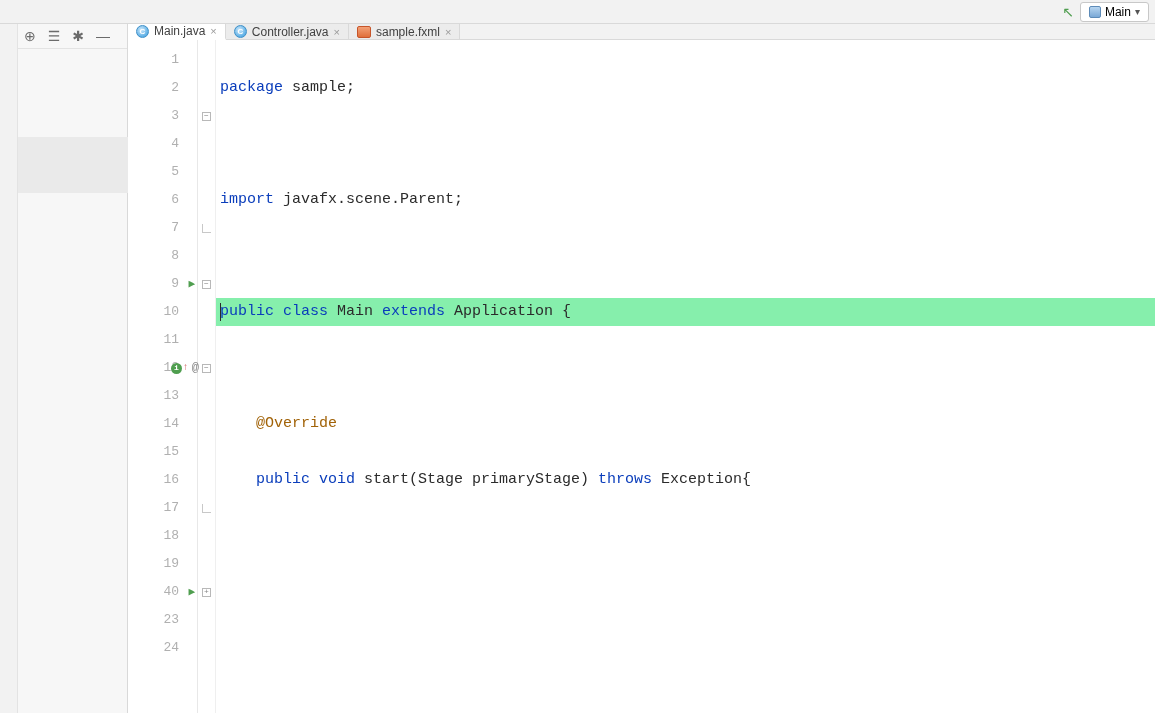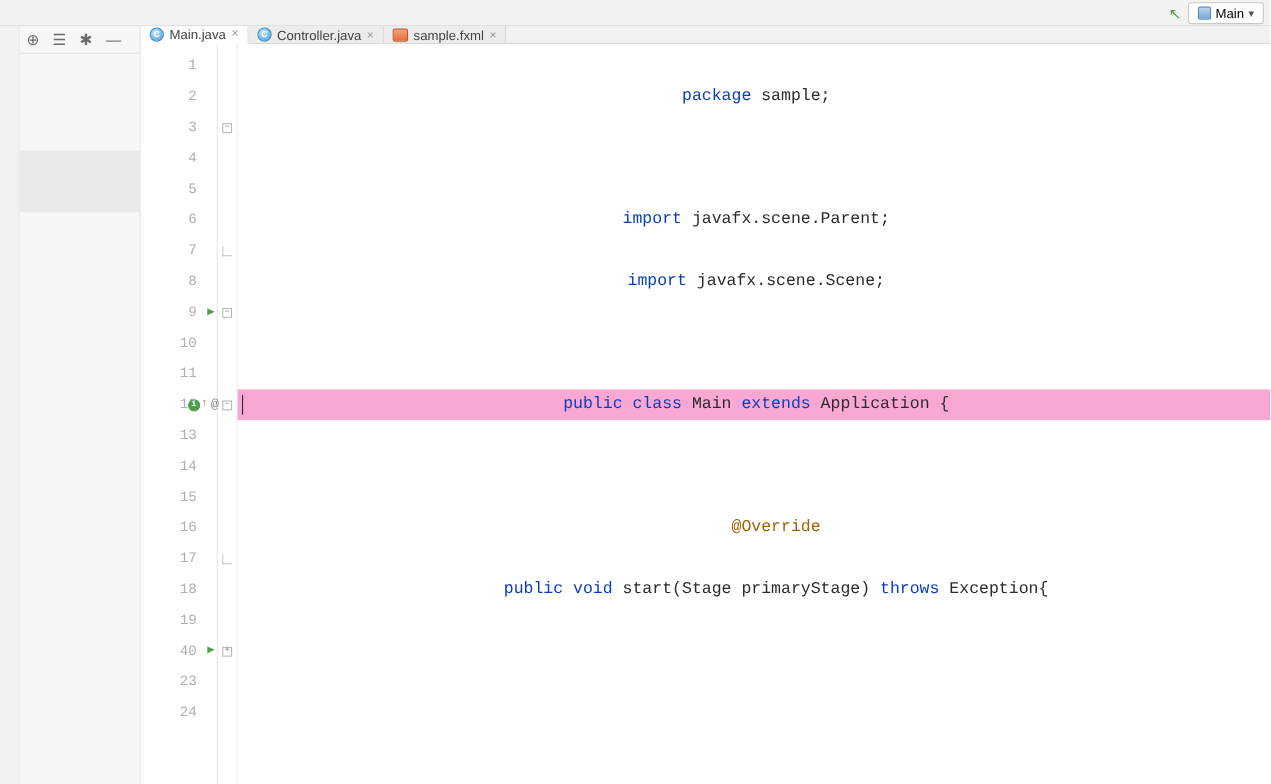--- a/index.html
+++ b/index.html
@@ -165,23 +165,23 @@
   }
 
   .code {
     flex: 1;
     padding-top: 6px;
     white-space: pre;
     line-height: 28px;
     color: #2b2b2b;
     position: relative;
   }
-  .code .line { height: 28px; padding-left: 4px; position: relative; text-align: center; }
+  .code .line { height: 28px; padding-left: 4px; position: relative; }
   .code .line.current {
-    background: #f9a8d4;
+    background: #86efac;
   }
   .caret {
     position:absolute; left:4px; top:5px; width:1px; height:18px;
     background:#2b2b2b;
   }
 
   .kw { color: #0a3dbb; }
   .ann { color: #a16207; }
 </style>
 </head>
@@ -343,21 +343,20 @@
             <span class="fold-box">+</span>
           </div>
         <div class="fold"></div>
           <div class="fold"></div>
       </div>
 
       <div class="code">
 <div class="line"><span class="kw">package</span><span> sample;</span></div>
 <div class="line"></div>
 <div class="line"><span class="kw">import</span><span> javafx.scene.Parent;</span></div>
-<div class="line"><span class="kw">import</span><span> javafx.scene.Scene;</span></div>
 <div class="line"></div>
 <div class="line current"><span class="caret"></span><span class="kw">public class</span><span> Main </span><span class="kw">extends</span><span> Application {</span></div>
 <div class="line"></div>
 <div class="line">    <span class="ann">@Override</span></div>
 <div class="line">    <span class="kw">public void</span><span> start(Stage primaryStage) </span><span class="kw">throws</span><span> Exception{</span></div>
 
 
 
 
 

